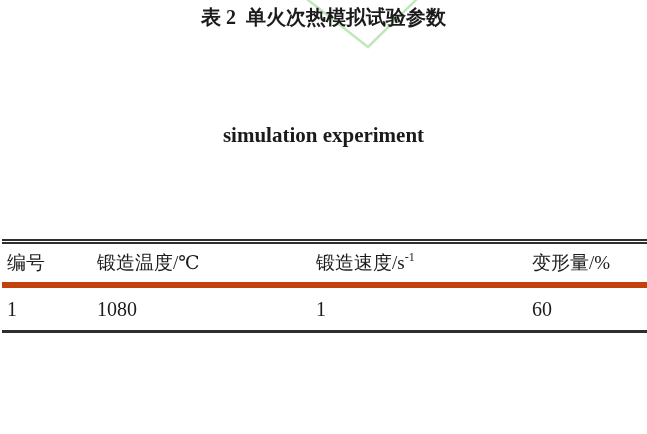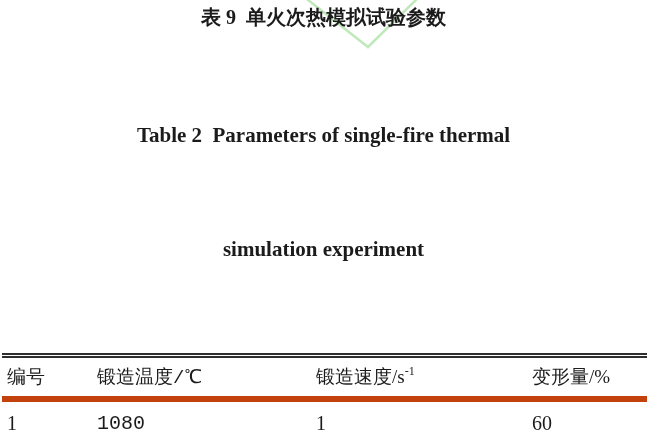--- a/index.html
+++ b/index.html
@@ -59,42 +59,41 @@
   }
   table.params td {
     font-size: 20px;
     height: 42px;
     text-align: left;
     vertical-align: middle;
     padding: 0;
     white-space: pre;
   }
   .c1 { width: 85px;  padding-left: 5px !important; }
-  .c2 { width: 213px; padding-left: 5px !important; font-family: Liberation Mono, monospace; }
+  .c2 { width: 213px; padding-left: 5px !important; }
   .c3 { width: 210px; padding-left: 6px !important; }
   .c4 { width: 132px; padding-left: 6px !important; }
   sup.unit-sup {
     font-size: 12px;
     position: relative;
     top: -1px;
   }
 </style>
 </head>
 <body>
 
 <svg class="watermark" viewBox="0 0 647 434" xmlns="http://www.w3.org/2000/svg">
   <polyline points="303,-4 368,47 422,-6" fill="none" stroke="#b9e6b4" stroke-width="2.5" opacity="0.9"></polyline>
 </svg>
 
 <div class="doc">
 
-  <div class="title-cn">表 9  单火次热模拟试验参数</div>
+  <div class="title-cn">表 2  单火次热模拟试验参数</div>
 
   <div class="title-en">
-    <div>Table 2  Parameters of single-fire thermal</div>
     <div>simulation experiment</div>
   </div>
 
   <table class="params">
     <thead>
       <tr>
         <th class="c1"><span>编号</span></th>
         <th class="c2"><span>锻造温度/℃</span></th>
         <th class="c3"><span>锻造速度/s</span><sup class="unit-sup">-1</sup></th>
         <th class="c4"><span>变形量/%</span></th>

